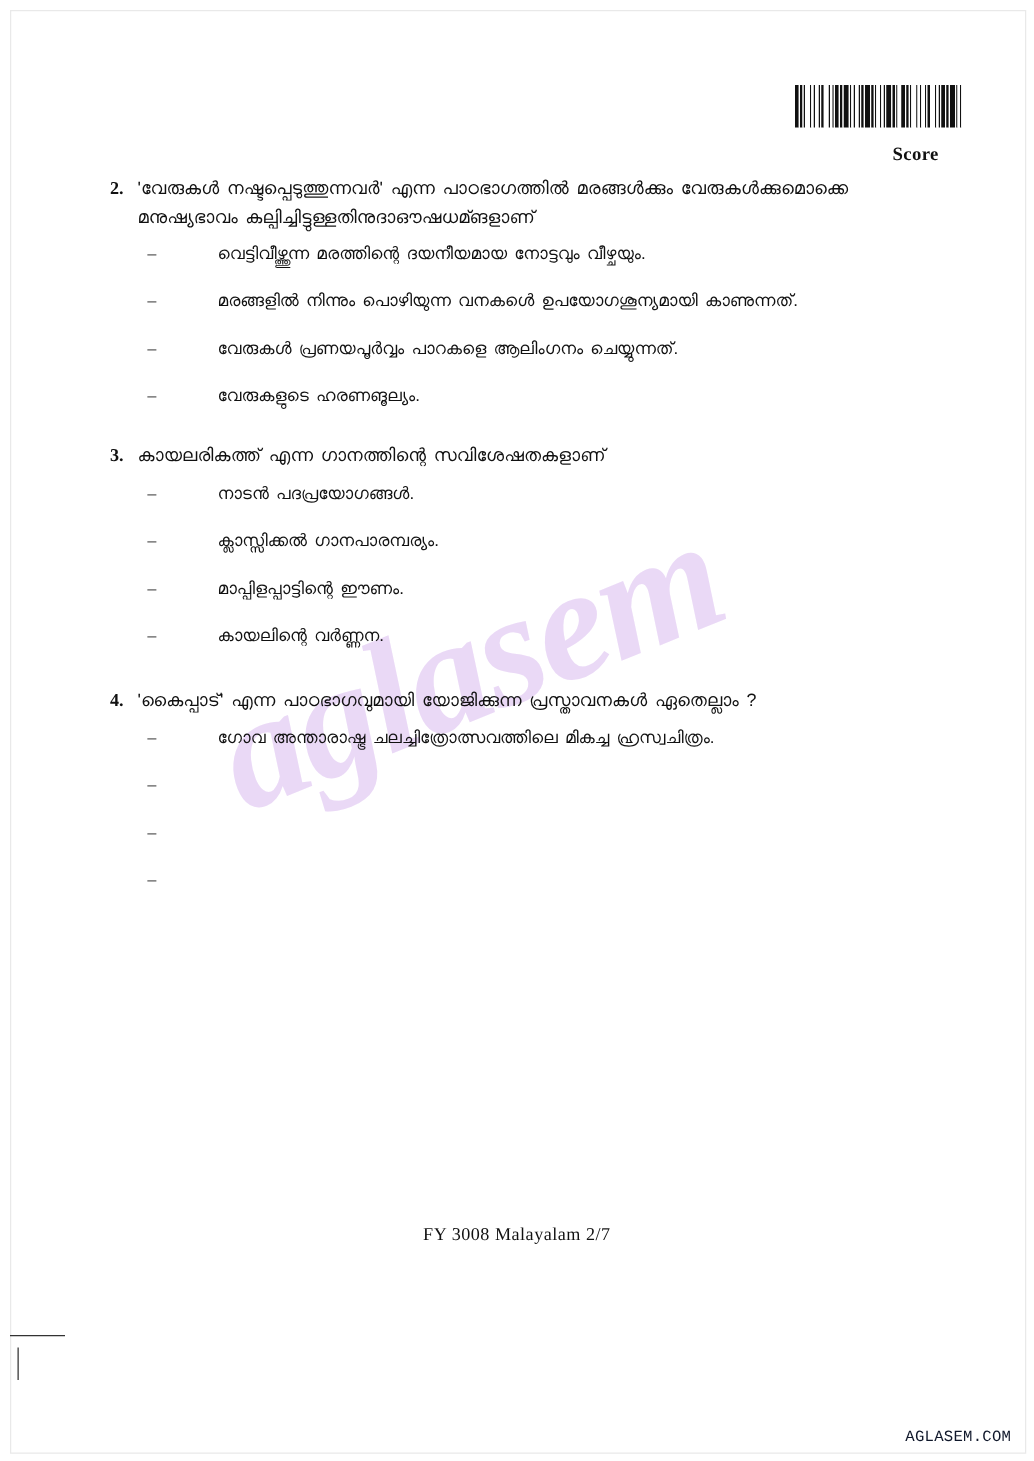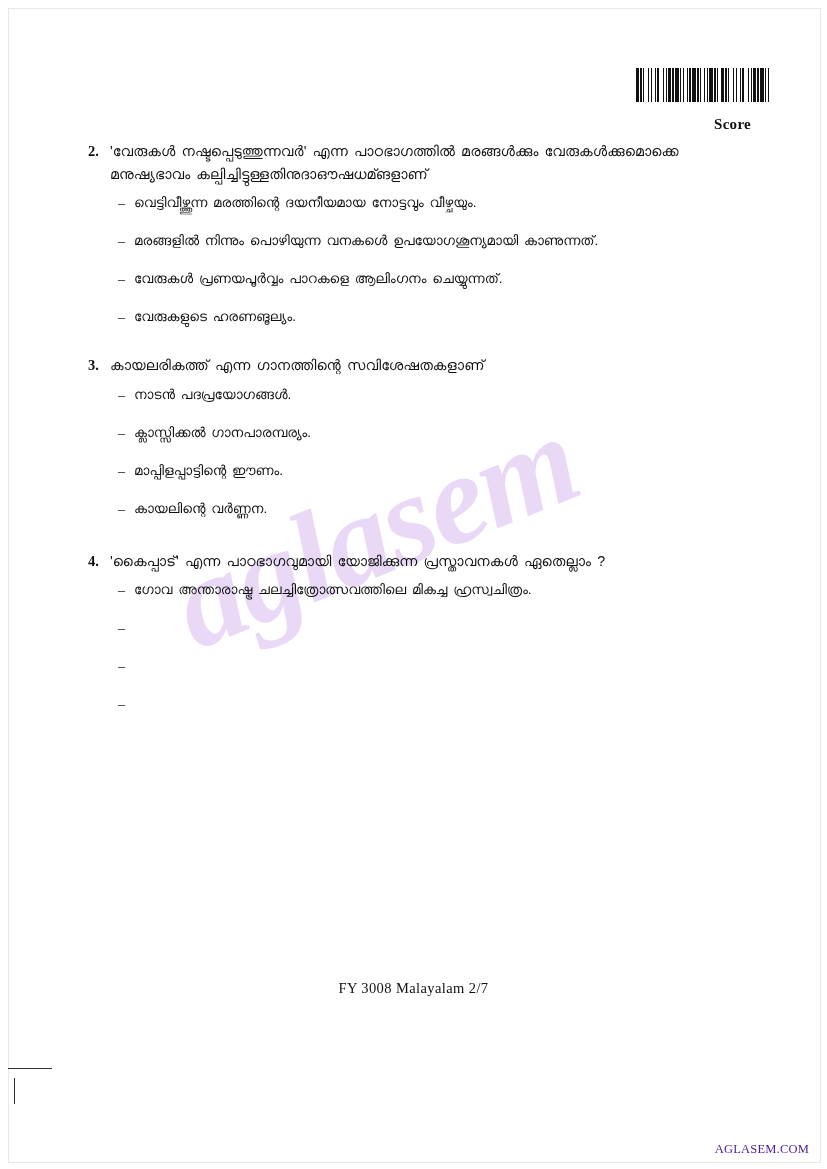--- a/index.html
+++ b/index.html
@@ -112,21 +112,21 @@
     line-height: 1.5;
     font-family: "Liberation Sans", sans-serif;
     word-spacing: 2px;
   }
   .opt-dash {
     flex: 0 0 auto;
     width: 16px;
     font-family: "Liberation Serif", serif;
     font-size: 14px;
   }
-  .opt-text { flex: 1 1 auto; }
+  .opt-text { flex: 1 1 auto; margin-left: 40px; }
 
   .q2 { margin-top: 0px; }
   .q3 { margin-top: 26px; }
   .q4 { margin-top: 30px; }
 
   .footer {
     position: absolute;
     left: 0;
     top: 980px;
     width: 827px;
@@ -172,22 +172,22 @@
     width: 1px;
     height: 26px;
     background: #333;
   }
 
   .site-tag {
     position: absolute;
     right: 18px;
     bottom: 12px;
     font-size: 12.5px;
-    font-family: Liberation Serif, serif;
-    color: #4c1d95;
+    font-family: Liberation Mono, monospace;
+    color: #0f172a;
     letter-spacing: .2px;
   }
 </style>
 </head>
 <body>
 
 <div class="page">
 
   <div class="scan-frame"></div>
 

